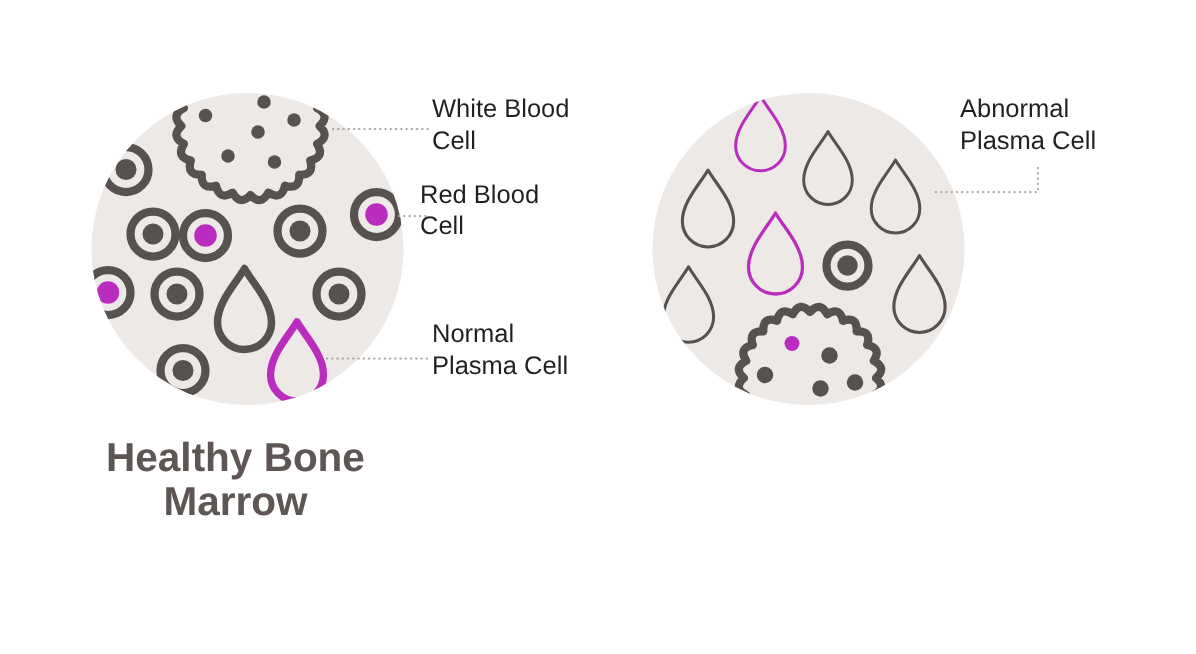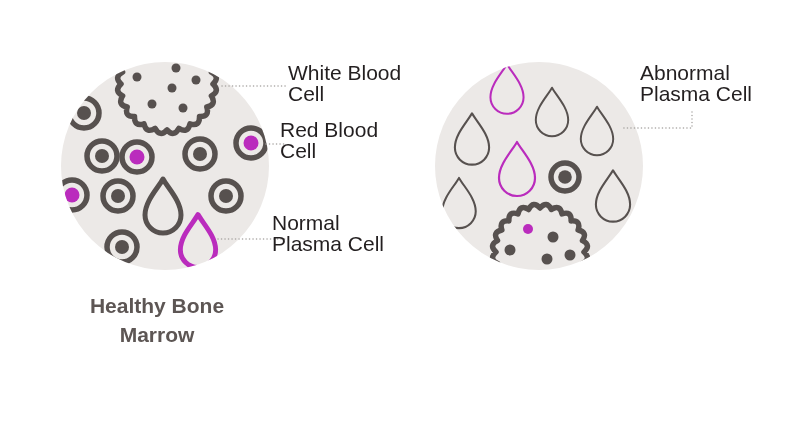--- a/index.html
+++ b/index.html
@@ -13,25 +13,25 @@
   .big-circle{fill:var(--cell-bg);}
   .ink-stroke{stroke:var(--ink);fill:none;}
   .magenta-stroke{stroke:var(--magenta);fill:none;}
   .thick{stroke-width:5.5;stroke-linejoin:round;stroke-linecap:round;}
   .mid{stroke-width:5;stroke-linejoin:round;stroke-linecap:round;}
   .thin{stroke-width:2.2;stroke-linejoin:round;stroke-linecap:round;}
   .ink-fill{fill:var(--ink);}
   .magenta-fill{fill:var(--magenta);}
   .leader{stroke:var(--leader);stroke-width:1.5;stroke-dasharray:0.1 3.4;stroke-linecap:round;fill:none;}
   .cell-label{
-    position:absolute;color:var(--label-text);font-size:21px;line-height:21px;
+    position:absolute;color:var(--label-text);font-size:17px;line-height:21px;
     white-space:pre-line;letter-spacing:0;
   }
   .caption{
-    position:absolute;color:var(--caption-text);font-weight:700;font-size:21px;
+    position:absolute;color:var(--caption-text);font-weight:700;font-size:27px;
     line-height:29px;text-align:center;white-space:pre-line;
   }
 </style>
 </head>
 <body>
 
 <div class="stage">
 
   <svg width="797" height="436" viewBox="0 0 797 436">
     <defs>
@@ -127,20 +127,20 @@
     <line class="leader" x1="222" y1="86" x2="287" y2="86"></line>
     <line class="leader" x1="266" y1="144" x2="287" y2="144"></line>
     <line class="leader" x1="218" y1="239" x2="287" y2="239"></line>
     <polyline class="leader" points="692,112 692,128 622,128"></polyline>
   </svg>
 
   <div class="cell-label" style="left:288px;top:62px;">White Blood
 Cell</div>
   <div class="cell-label" style="left:280px;top:119px;">Red Blood
 Cell</div>
-  <div class="cell-label" style="left:272px;top:212px;">Normal
+  <div class="cell-label" style="left:288px;top:212px;">Normal
 Plasma Cell</div>
   <div class="cell-label" style="left:640px;top:62px;">Abnormal
 Plasma Cell</div>
 
   <div class="caption" style="left:37px;top:291px;width:240px;">Healthy Bone
 Marrow</div>
 </div>
 
 </body></html>

